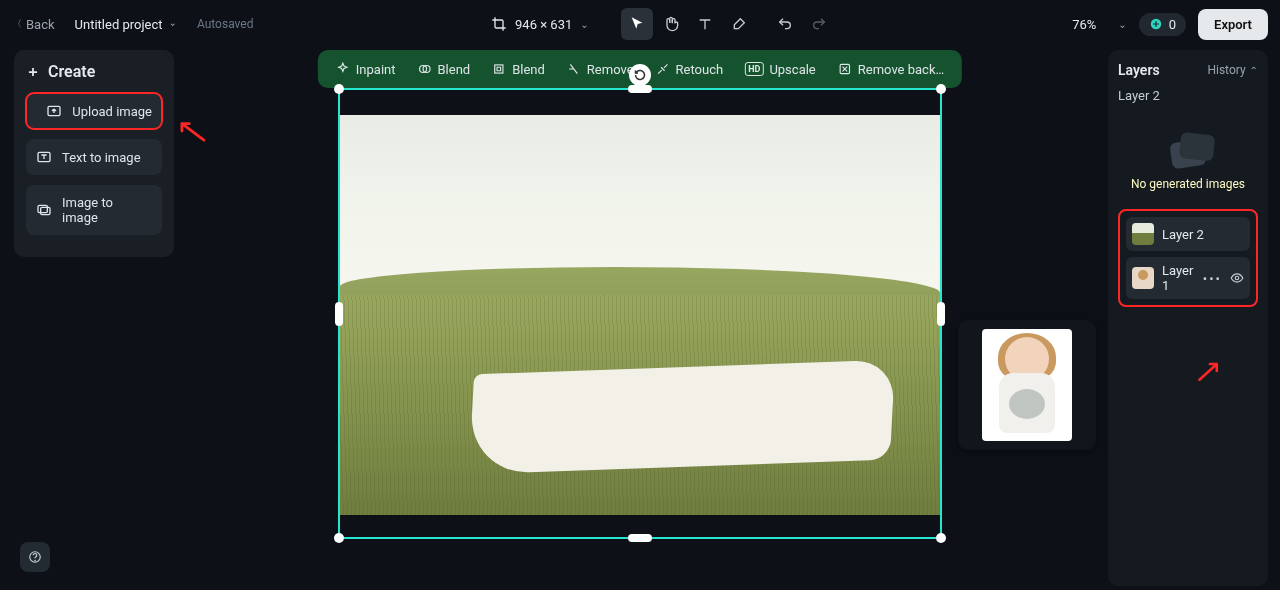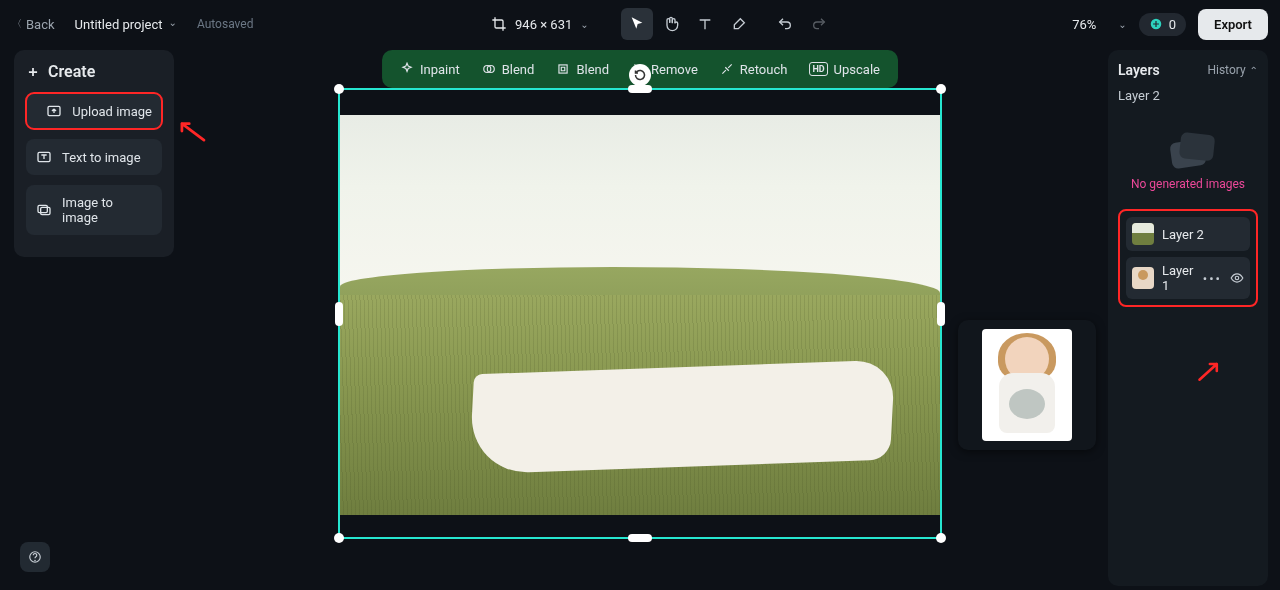--- a/index.html
+++ b/index.html
@@ -58,21 +58,21 @@
 .child-hair{position:absolute;top:4px;left:50%;transform:translateX(-50%);width:58px;height:48px;border-radius:50% 50% 40% 40%;background:#c9995f;}
 .child-body{position:absolute;top:44px;left:50%;transform:translateX(-50%);width:56px;height:60px;background:#f2f0ec;border-radius:14px 14px 8px 8px;}
 .child-bunny{position:absolute;top:60px;left:50%;transform:translateX(-50%);width:36px;height:30px;background:#bfc6c2;border-radius:50%;}
 
 
 .right-panel{ position:absolute; top:50px; right:12px; bottom:4px; width:160px; background:#141a20; border-radius:10px; padding:12px 10px; display:flex; flex-direction:column; }
 .rp-head{ display:flex; align-items:center; justify-content:space-between; margin-bottom:10px;}
 .rp-title{ font-size:14px; font-weight:600; color:#e6e9ec;}
 .rp-history{ font-size:12px; color:#9aa3ad; display:flex; align-items:center; gap:4px; cursor:pointer;}
 .rp-selected{ font-size:13px; color:#c5ccd3; margin-bottom:14px;}
-.rp-empty{ display:flex; flex-direction:column; align-items:center; gap:10px; color:#ec4899; font-size:12px; padding:24px 0 18px; }
+.rp-empty{ display:flex; flex-direction:column; align-items:center; gap:10px; color:#fef9c3; font-size:12px; padding:24px 0 18px; }
 .rp-empty .eicon{ width:34px;height:26px;background:#3a434d;border-radius:6px;position:relative;transform:rotate(-8deg);}
 .rp-empty .eicon::after{content:"";position:absolute;top:-6px;left:10px;width:34px;height:26px;background:#2b333b;border-radius:6px;transform:rotate(14deg);}
 
 .layer-list{ border:2px solid #ff2626; border-radius:8px; padding:6px; }
 .layer-row{ display:flex; align-items:center; gap:8px; padding:6px 6px; border-radius:6px; background:#232a32; cursor:pointer; font-size:13px; color:#e6e9ec; }
 .layer-row + .layer-row{ margin-top:6px;}
 .layer-thumb{ width:22px;height:22px;border-radius:4px; background:#6f7e3f; position:relative; overflow:hidden;}
 .layer-thumb.sky::before{content:"";position:absolute;top:0;left:0;right:0;height:45%;background:#e6eadd;}
 .layer-thumb.person{ background:#e8d7c6;}
 .layer-thumb.person::after{content:"";position:absolute;top:3px;left:50%;transform:translateX(-50%);width:10px;height:10px;border-radius:50%;background:#c9995f;}
@@ -231,20 +231,27 @@
   </div>
   <div class="ctx-item">
     <svg width="14" height="14" viewBox="0 0 24 24" fill="none" stroke="currentColor" stroke-width="2">
         <path d="M4 20l6-6m4-4l6-6M9 9l6 6"></path>
       </svg>
     <span>Retouch</span>
   </div>
   <div class="ctx-item">
     <span style="font-size:9px;font-weight:700;border:1px solid currentColor;border-radius:3px;padding:1px 2px">HD</span>
     <span>Upscale</span>
+  </div>
+  <div class="ctx-item">
+    <svg width="14" height="14" viewBox="0 0 24 24" fill="none" stroke="currentColor" stroke-width="2">
+        <rect x="4" y="4" width="16" height="16" rx="2"></rect>
+        <path d="M8 8l8 8M16 8l-8 8"></path>
+      </svg>
+    <span>Remove back…</span>
   </div>
 </div>
 
 <div class="canvas-stage">
   <div class="canvas-img">
     <div class="sky"></div>
     <div class="hills"></div>
     <div class="field"></div>
     <div class="grass-texture"></div>
     <div class="blanket"></div>

